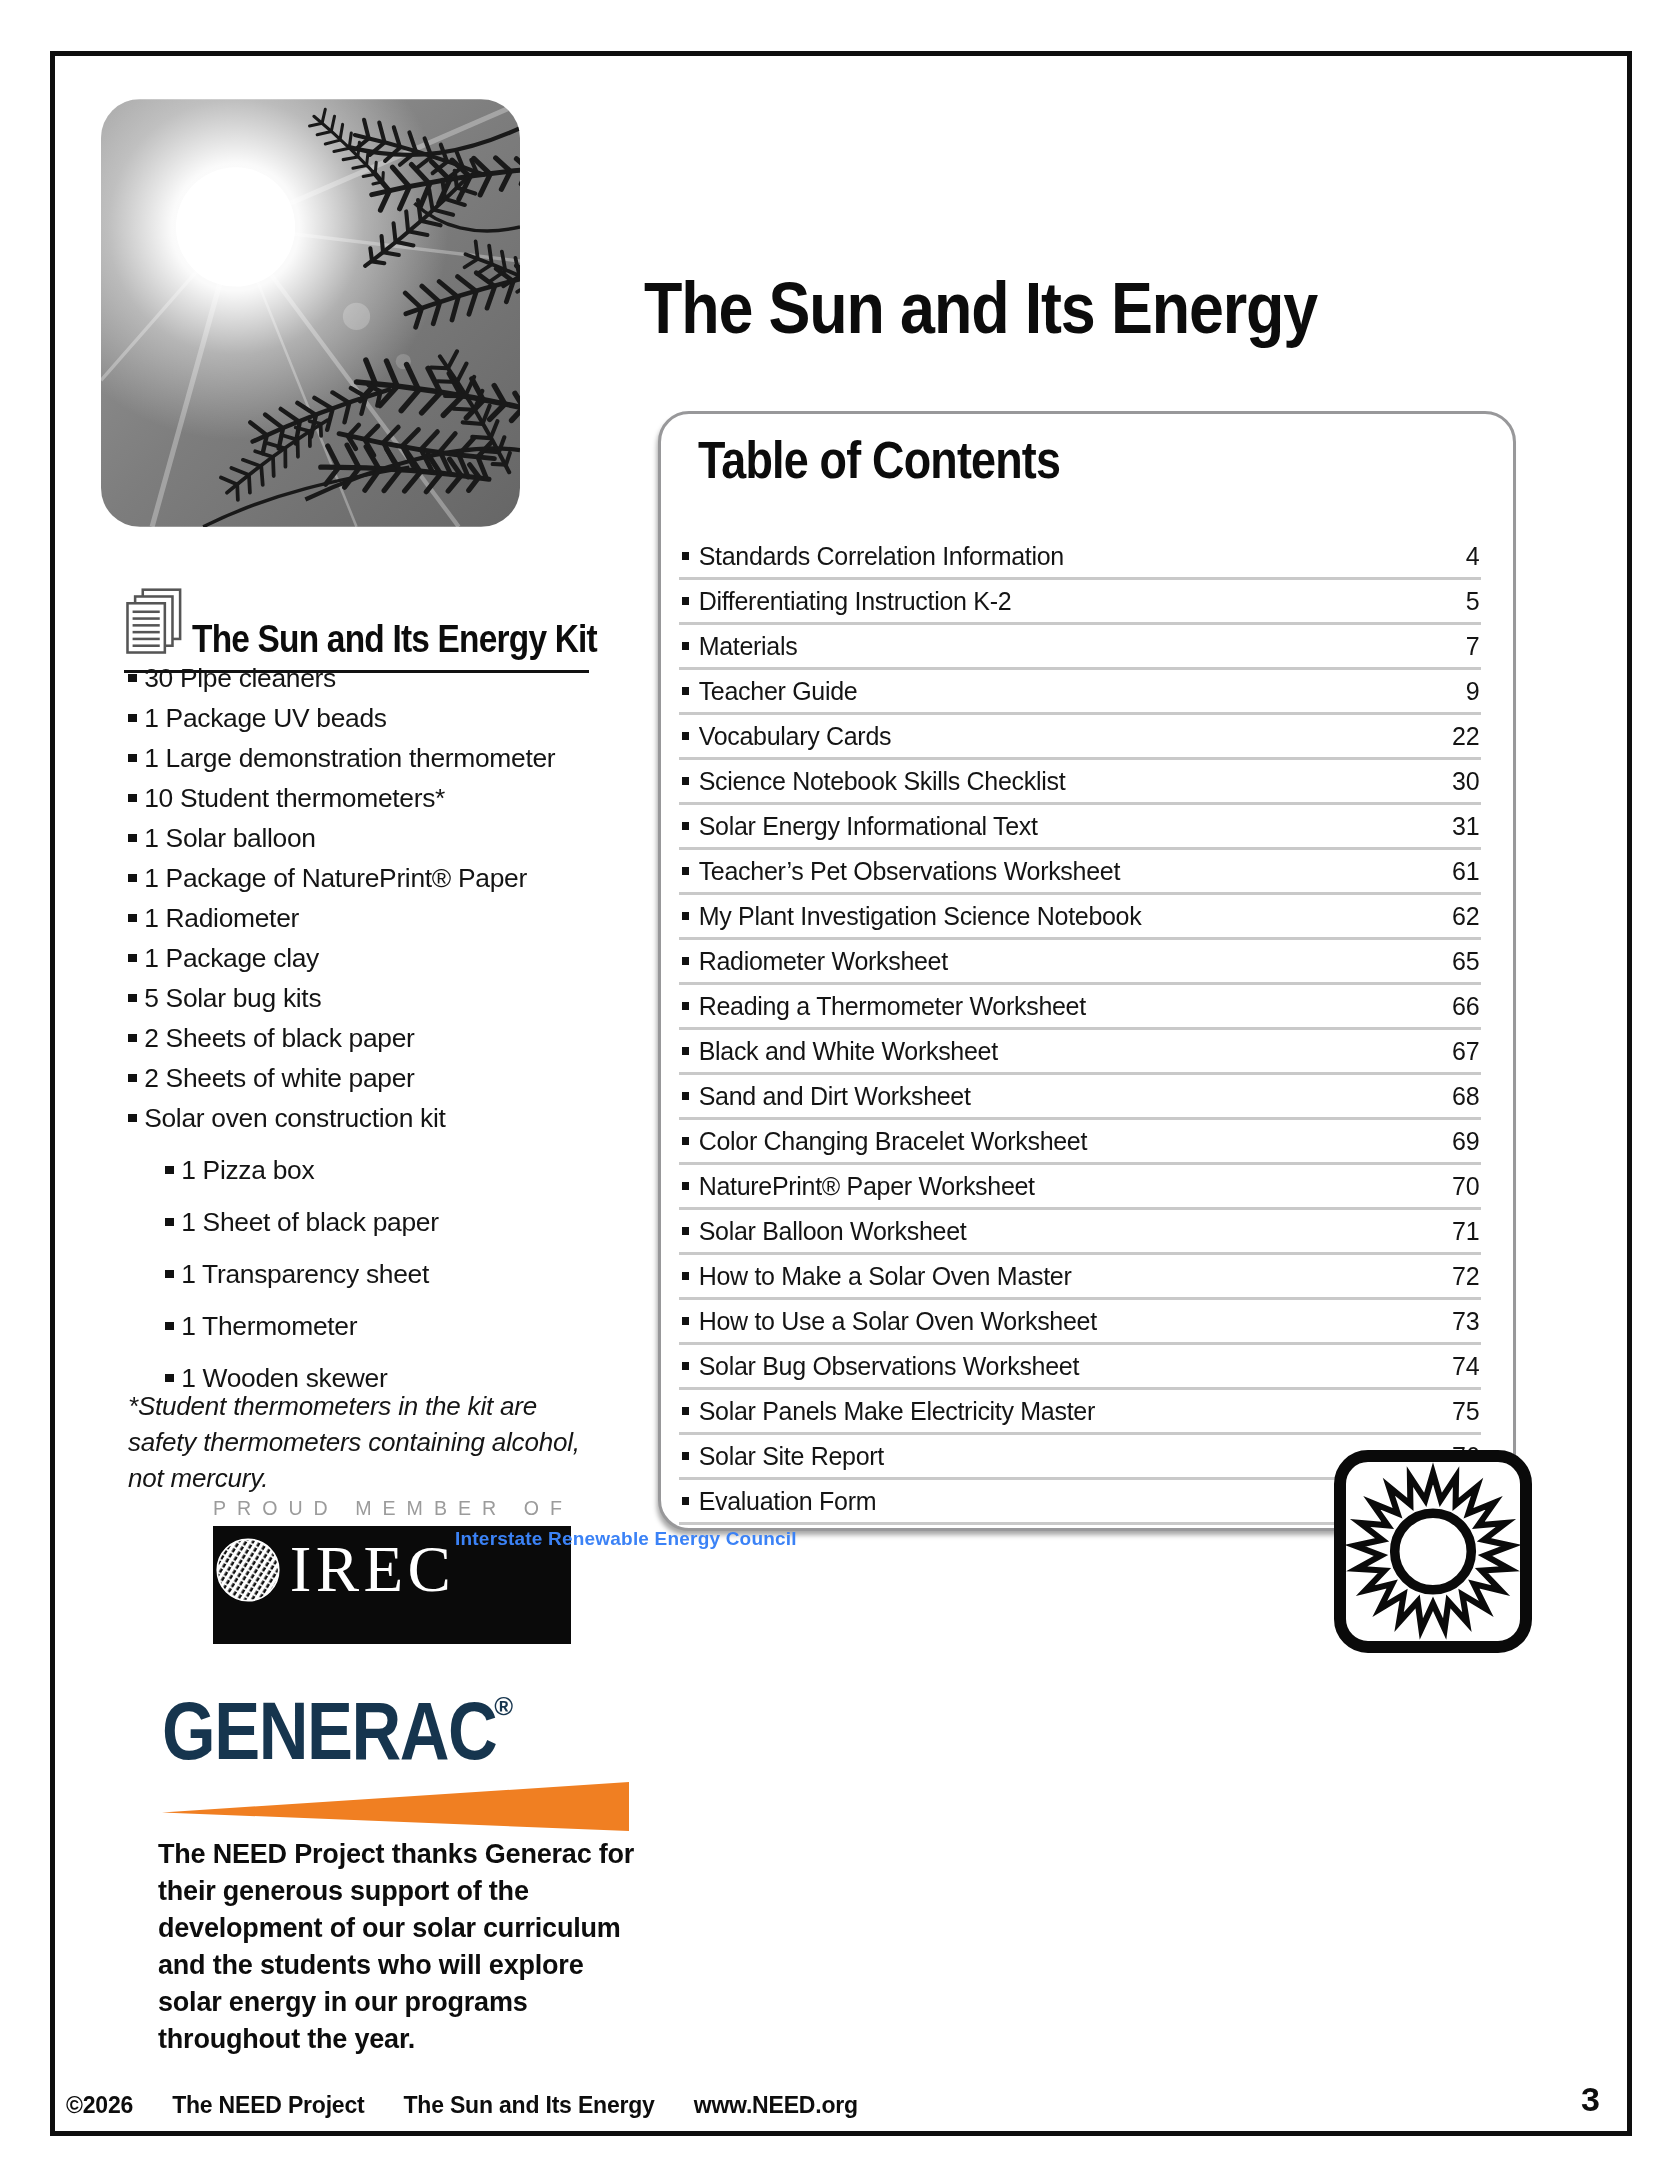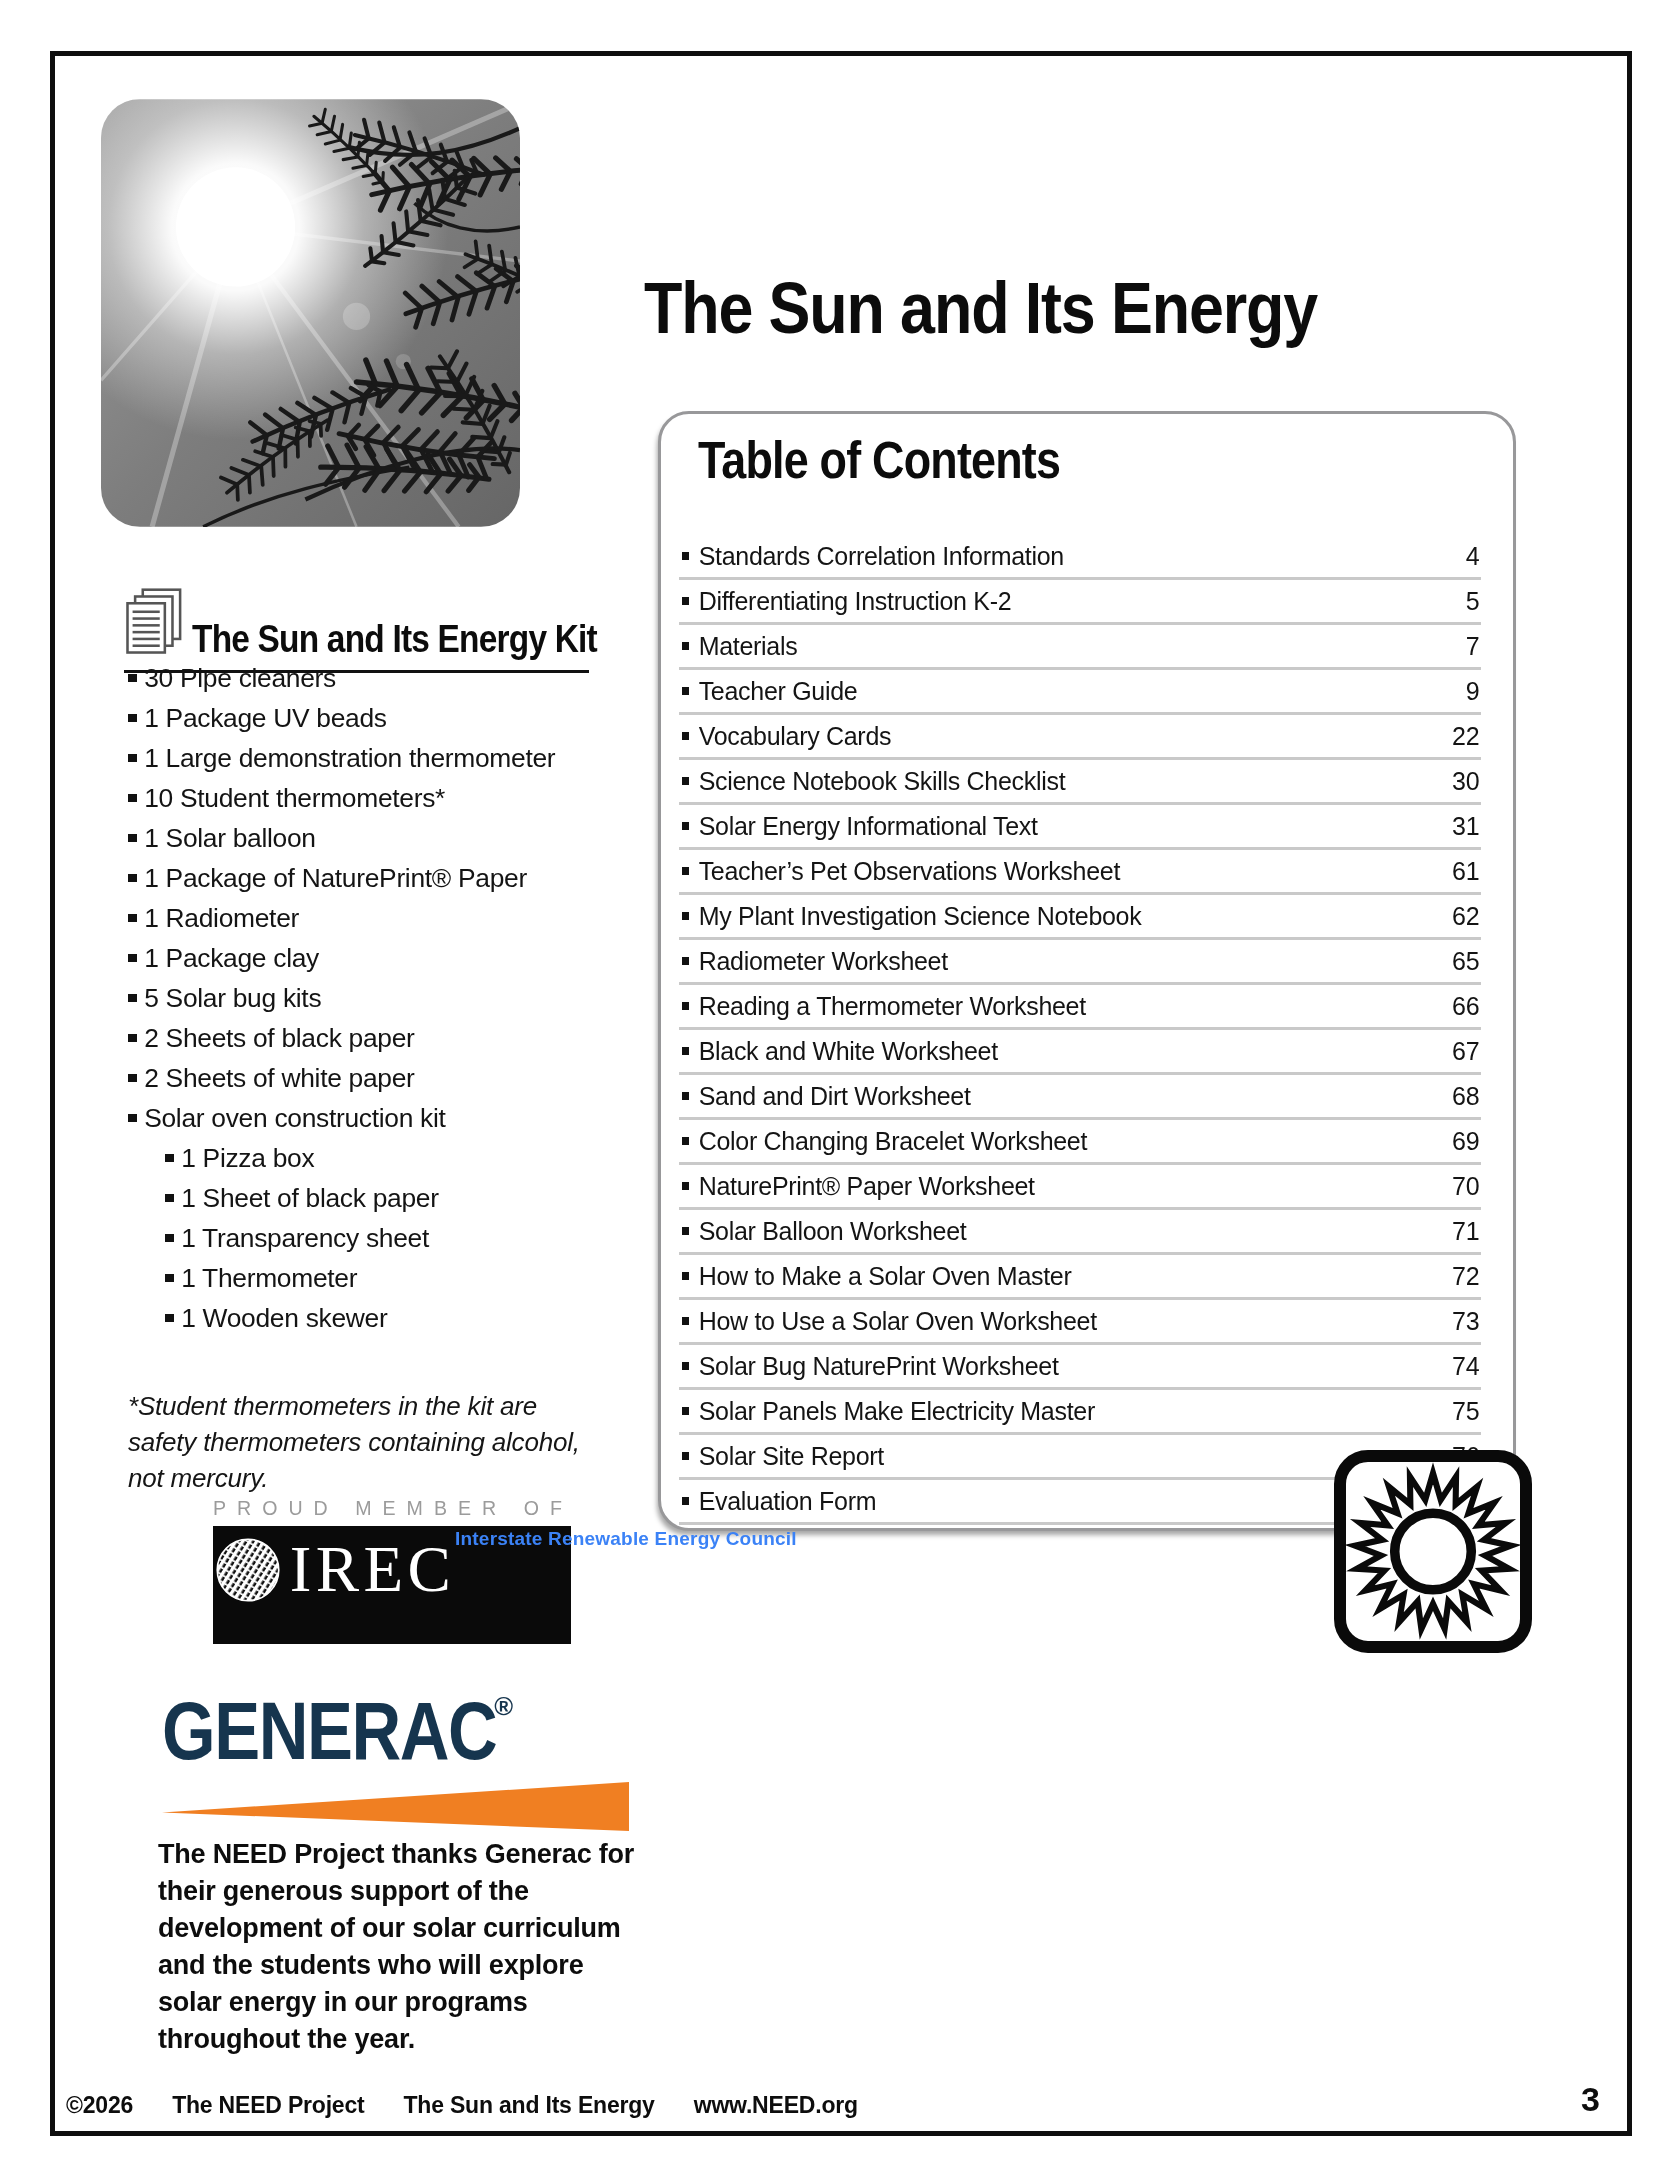--- a/index.html
+++ b/index.html
@@ -35,21 +35,21 @@
   .sun-badge svg{display:block;width:100%;height:100%;}
 
   
   .kit-head{left:124px;top:588px;display:flex;align-items:flex-end;}
   .kit-head .txt{font-size:38px;font-weight:700;letter-spacing:-0.9px;white-space:nowrap;
     transform:scaleX(.88);transform-origin:left bottom;margin-left:5.1px;color:#0c0c0c;}
   .kit-rule{left:124px;top:670px;width:465px;height:2.6px;background:#111;}
   .kit-list{left:128px;top:658px;width:482px;}
   .kit-item{height:40px;display:flex;align-items:center;font-size:26.4px;letter-spacing:-0.3px;color:#141414;}
   .kit-item .sq{width:8.5px;height:8.5px;margin:0 7.7px 0 0;}
-  .kit-item.sub{padding-left:37px;}
+  .kit-item.sub{padding-left:37px;margin-top:12px;}
   .kit-note{left:128px;top:1353px;width:467px;font-size:26px;font-style:italic;
     line-height:1.38;letter-spacing:-0.2px;color:#151515;margin-top:36px;}
 
   
   .proud{left:213px;top:1497px;width:358px;text-align:center;font-size:19.6px;color:#9b9b9b;
     letter-spacing:11px;white-space:nowrap;}
   .irec{left:213px;top:1526px;width:358px;height:118px;background:#0a0a0a;
     display:flex;align-items:flex-start;}
   .irec-top{display:flex;align-items:center;margin-top:8.5px;}
   .irec-name{font-family:"Liberation Serif", serif;font-size:65px;color:#fff;letter-spacing:4.3px;
@@ -218,21 +218,21 @@
         <span>How to Make a Solar Oven Master</span>
         <span class="toc-page">72</span>
       </div>
     <div class="toc-row">
         <span class="sq"></span>
         <span>How to Use a Solar Oven Worksheet</span>
         <span class="toc-page">73</span>
       </div>
     <div class="toc-row">
         <span class="sq"></span>
-        <span>Solar Bug NaturePrint Worksheet</span>
+        <span>Solar Bug Observations Worksheet</span>
         <span class="toc-page">74</span>
       </div>
     <div class="toc-row">
         <span class="sq"></span>
         <span>Solar Panels Make Electricity Master</span>
         <span class="toc-page">75</span>
       </div>
     <div class="toc-row">
         <span class="sq"></span>
         <span>Solar Site Report</span>

